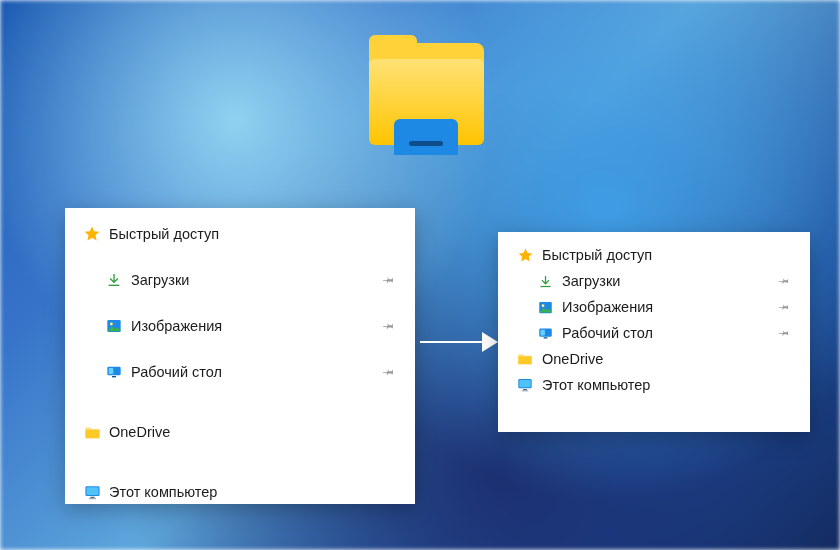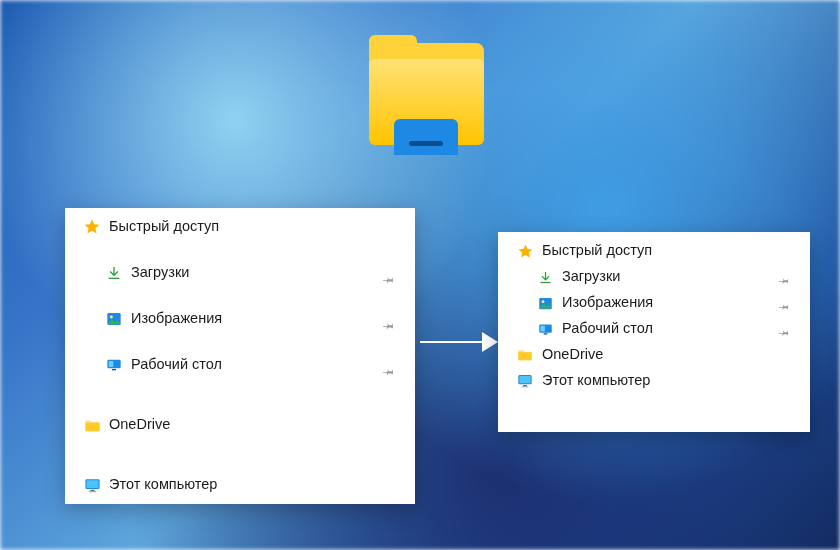--- a/index.html
+++ b/index.html
@@ -20,21 +20,21 @@
   .be-tab{position:absolute;left:10px;top:0;width:48px;height:18px;background:#ffd23a;border-radius:6px 6px 0 0;}
   .be-folder-front{position:absolute;left:10px;top:24px;width:115px;height:86px;border-radius:6px;background:linear-gradient(180deg,#ffe275,#ffc400);}
   .be-tray{position:absolute;left:35px;top:84px;width:64px;height:36px;border-radius:6px 6px 0 0;background:#1e88e5;}
   .be-slot{position:absolute;left:50px;top:106px;width:34px;height:5px;border-radius:3px;background:#0d4d8b;}
 
   
   .panel{position:absolute;background:#ffffff;box-shadow:0 6px 20px rgba(0,0,0,.25);padding:10px 10px 12px 10px;box-sizing:border-box;color:#202020;}
   .panel-left{left:65px;top:208px;width:350px;height:296px;}
   .panel-right{left:498px;top:232px;width:312px;height:200px;}
 
-  .item{display:flex;align-items:flex-start;height:32px;position:relative;cursor:default;}
+  .item{display:flex;align-items:center;height:32px;position:relative;cursor:default;}
   .item.header .label{font-weight:400;}
   .item .icon{width:18px;height:18px;margin-right:8px;display:flex;align-items:center;justify-content:center;flex:0 0 18px;}
   .item .label{font-size:14.5px;color:#1b1b1b;white-space:nowrap;}
   .item .pin{position:absolute;right:10px;top:50%;transform:translateY(-50%) rotate(45deg);color:#a0a0a0;}
 
   .indent-0{padding-left:8px;}
   .indent-1{padding-left:30px;}
   .indent-1r{padding-left:28px;}
 
   .panel-left .gap{height:14px;}

